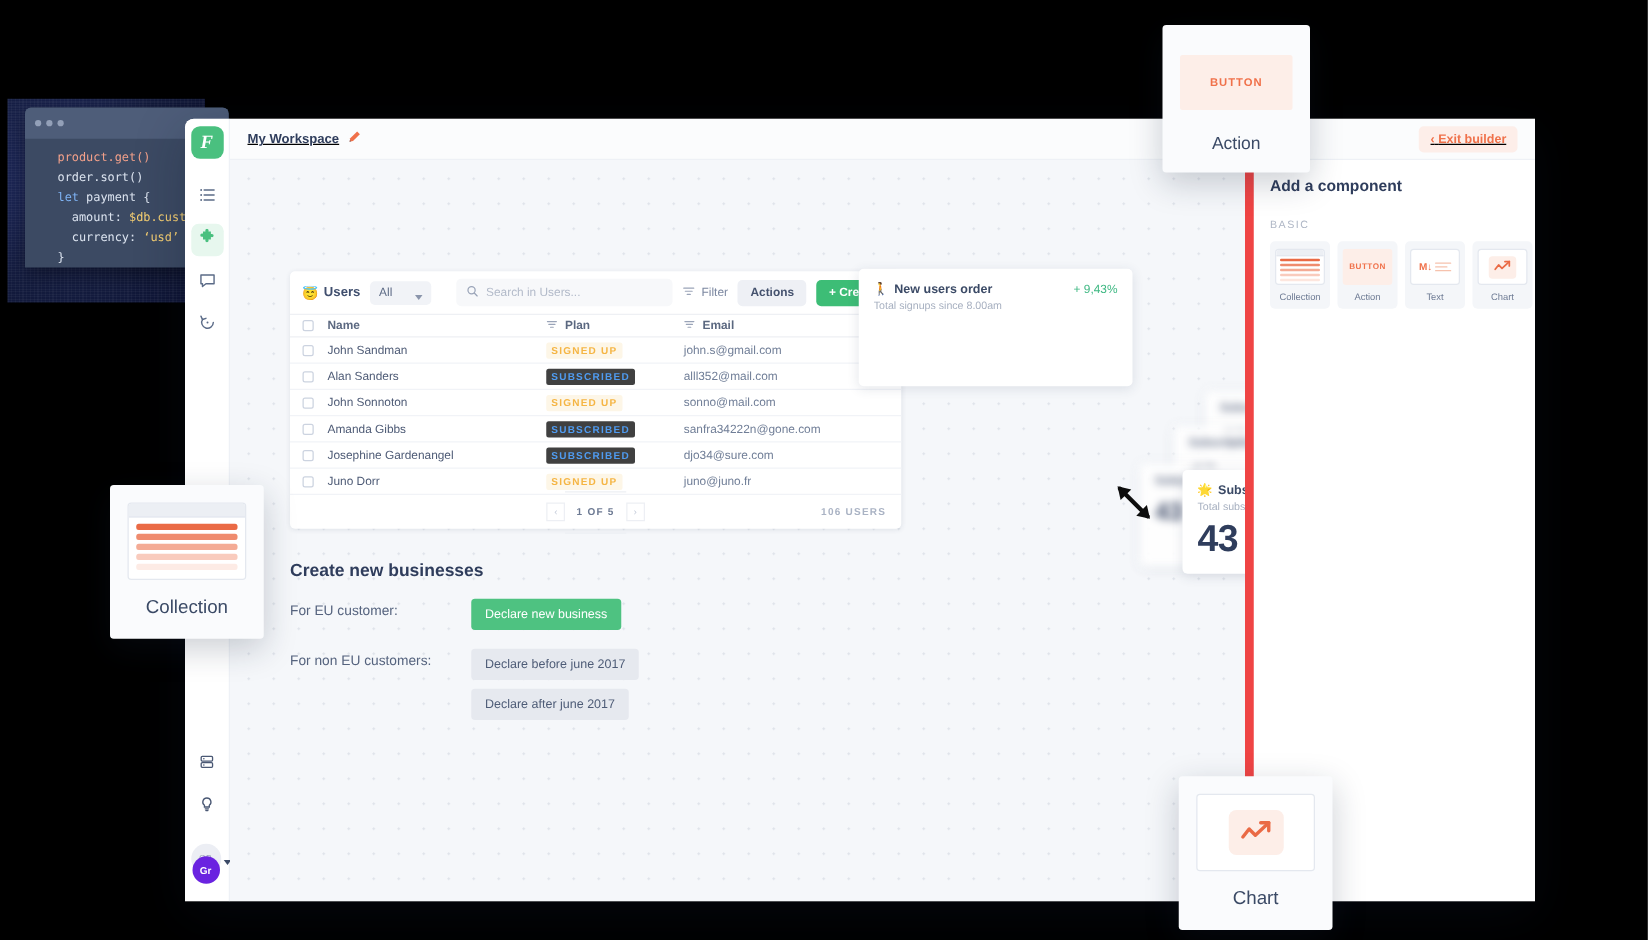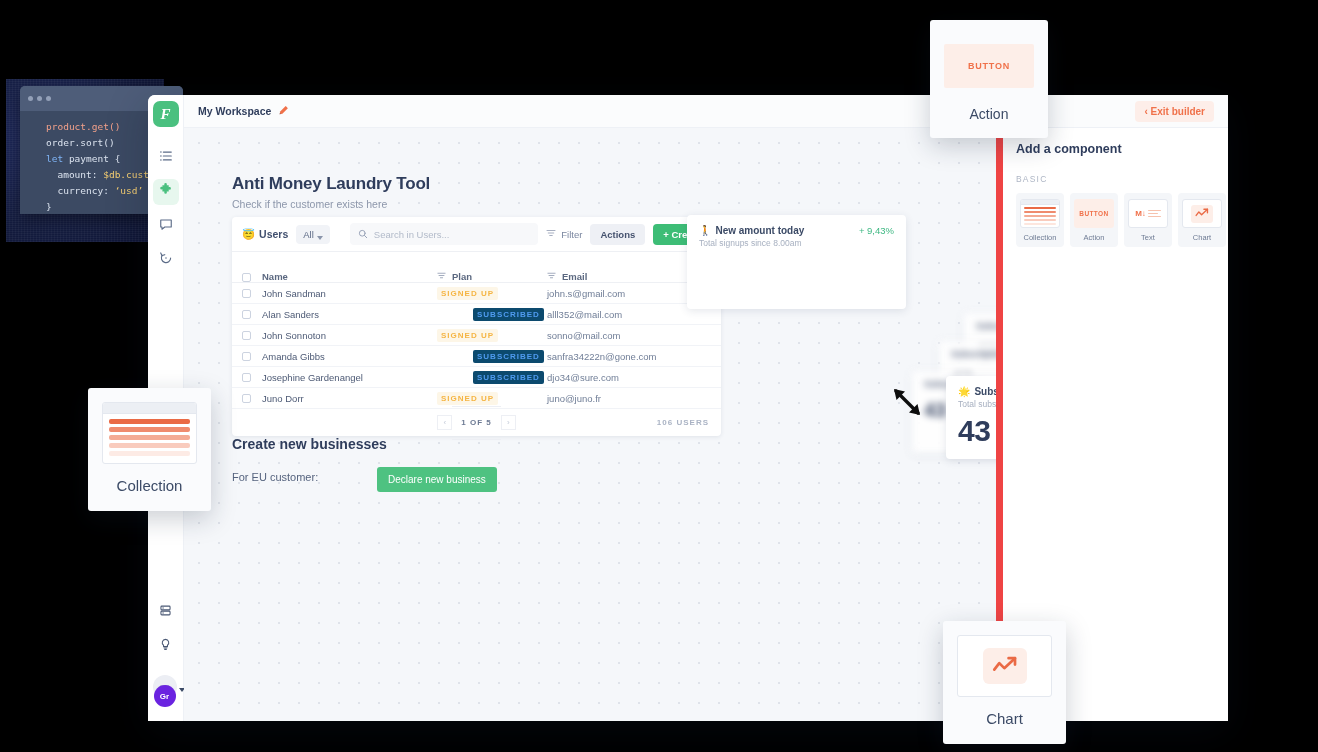--- a/index.html
+++ b/index.html
@@ -76,21 +76,21 @@
     background: #6a23e0; color: #fff; font-size: 8px; font-weight: bold;
     display: flex; align-items: center; justify-content: center;
   }
   .av-caret { position: absolute; right: -6px; top: 7px; width: 0; height: 0;
     border-left: 3px solid transparent; border-right: 3px solid transparent; border-top: 4px solid #3b4a66; }
 
   
   .content { flex: 1 1 auto; display: flex; flex-direction: column; min-width: 0; }
   .topbar {
     height: 33px; background: #fbfcfd; border-bottom: 1px solid #eef1f6;
-    display: flex; align-items: center; padding: 0 14px; flex: 0 0 33px;
+    display: flex; align-items: center; padding: 0 14px; flex: 0 0 33px; text-decoration: underline;
   }
   .ws-title { font-size: 10.5px; font-weight: bold; color: #2f3d5c; }
   .pencil { margin-left: 7px; font-size: 10px; }
   .topbar-spacer { flex: 1 1 auto; }
   .exit-btn {
     background: #fdeee9; color: #f0714a; font-size: 10px; font-weight: bold;
     padding: 5px 9px; border-radius: 4px; border: none; cursor: pointer;
     white-space: nowrap;
   }
 
@@ -110,21 +110,21 @@
 
   
   .table-card {
     position: absolute; left: 48px; top: 89px; width: 489px;
     background: #fff; border-radius: 4px; box-shadow: 0 1px 4px rgba(40,55,90,.10);
   }
   .tbl-toolbar { height: 34px; display: flex; align-items: center; padding: 0 10px; gap: 8px; }
   .tbl-name { font-size: 10.5px; font-weight: bold; color: #404f6e; display: flex; align-items: center; gap: 4px; }
   .tbl-all {
     background: #f1f3f7; border-radius: 4px; font-size: 9.5px; color: #5d6b86;
-    padding: 4px 7px; display: flex; align-items: flex-end; gap: 3px; cursor: pointer;
+    padding: 4px 7px; display: flex; align-items: flex-end; gap: 18px; cursor: pointer;
   }
   .caret-dn { width: 0; height: 0; border-left: 3px solid transparent; border-right: 3px solid transparent; border-top: 4px solid #8a95ab; }
   .search-box {
     flex: 1 1 auto; max-width: 200px; margin-left: 12px; height: 22px;
     background: #f7f8fa; border-radius: 4px; display: flex; align-items: center;
     padding: 0 8px; gap: 6px;
   }
   .search-box input {
     border: none; background: transparent; outline: none; font-size: 9.5px;
     color: #4a5875; width: 100%; font-family: "Liberation Sans", sans-serif;
@@ -133,39 +133,39 @@
   .filter-btn { font-size: 9.5px; color: #7b87a0; display: flex; align-items: center; gap: 5px; cursor: pointer; }
   .actions-btn {
     background: #eef0f5; color: #45526e; font-size: 9.5px; font-weight: bold;
     padding: 5px 10px; border-radius: 4px; border: none; cursor: pointer;
   }
   .create-btn {
     background: #3dbd76; color: #fff; font-size: 9.5px; font-weight: bold;
     padding: 5px 10px; border-radius: 4px; border: none; cursor: pointer;
   }
   .tbl-head {
-    display: flex; align-items: flex-end; height: 32px; padding: 0 10px;
+    display: flex; align-items: center; height: 19px; padding: 0 10px;
     border-top: 1px solid #eef0f4; border-bottom: 1px solid #eef0f4;
     font-size: 9.5px; font-weight: bold; color: #5b6880;
   }
   .tbl-row {
     display: flex; align-items: center; height: 21px; padding: 0 10px;
     border-bottom: 1px solid #f1f3f7; font-size: 9.5px; color: #4d5a75;
   }
   .col-chk { width: 20px; flex: 0 0 20px; }
   .chk { width: 9px; height: 9px; border: 1px solid #ccd3e0; border-radius: 2px; background: #fff; display: block; }
   .col-name { width: 175px; flex: 0 0 175px; }
   .col-plan { width: 110px; flex: 0 0 110px; display: flex; align-items: center; gap: 6px; }
   .col-email { flex: 1 1 auto; display: flex; align-items: center; gap: 6px; min-width: 0; }
   .col-end { width: 16px; flex: 0 0 16px; text-align: right; }
   .badge {
     font-size: 8px; font-weight: bold; letter-spacing: 1px; padding: 2px 4px; border-radius: 2px;
   }
   .badge.signed { color: #f5b544; background: #fdf6e7; }
-  .badge.subscribed { color: #4f9bf0; background: #0c4a6e; margin-left: 36px; }
+  .badge.subscribed { color: #4f9bf0; background: #404040; }
   .email { color: #707e97; }
   .tbl-foot { height: 27px; display: flex; align-items: center; padding: 0 12px; position: relative; }
   .pager { margin: 0 auto; display: flex; align-items: center; gap: 0; }
   .pg-btn {
     width: 15px; height: 15px; border: 1px solid #edeff4; background: #fff; color: #c3cad8;
     font-size: 8px; display: flex; align-items: center; justify-content: center; cursor: pointer;
   }
   .pg-cur {
     height: 15px; border-top: 1px solid #edeff4; border-bottom: 1px solid #edeff4;
     padding: 16px 9px; font-size: 8px; color: #6d7a93; letter-spacing: 1px;
@@ -180,21 +180,21 @@
   }
   .stat-head { display: flex; align-items: center; }
   .stat-title { font-size: 10px; font-weight: bold; color: #3b4a66; display: flex; align-items: center; gap: 4px; }
   .stat-delta { margin-left: auto; font-size: 9.5px; color: #3fb883; font-weight: 500; }
   .stat-sub { font-size: 8.5px; color: #a7b0c0; margin-top: 2px; }
   .stat-value { font-size: 30px; font-weight: bold; color: #2f3d5c; margin-top: 5px; letter-spacing: -.5px; }
 
   .resize-arrow { position: absolute; pointer-events: none; }
 
   
-  .biz { position: absolute; left: 48px; top: 308px; width: 430px; }
+  .biz { position: absolute; left: 48px; top: 320px; width: 430px; }
   .biz-title { font-size: 14px; font-weight: bold; color: #2f3d5c; }
   .biz-row { display: flex; align-items: flex-start; margin-top: 15px; }
   .biz-label { width: 145px; font-size: 11px; color: #55637e; padding-top: 4px; }
   .biz-btns { display: flex; flex-direction: column; gap: 7px; }
   .biz-btn-green {
     background: #4ec281; color: #fff; font-size: 10px; border: none; border-radius: 3px;
     padding: 7px 11px; cursor: pointer; align-self: flex-start;
   }
   .biz-btn-grey {
     background: #e6e9ef; color: #4e5c77; font-size: 10px; border: none; border-radius: 3px;
@@ -380,24 +380,20 @@
         <button class="exit-btn">
           <span>‹</span>
           <span>Exit builder</span>
         </button>
       </div>
 
       <div class="canvas-row">
 
         <div class="canvas">
 
-          <div class="page-head">
-            <div class="page-title">Anti Money Laundry Tool</div>
-            <div class="page-sub">Check if the customer exists here</div>
-          </div>
 
           <div class="table-card">
             <div class="tbl-toolbar">
               <span class="tbl-name">
                 <span>😇</span>
                 <span>Users</span>
               </span>
               <span class="tbl-all">
                 <span>All</span>
                 <span class="caret-dn"></span>
@@ -539,20 +535,27 @@
           </div>
 
           <div class="biz">
             <div class="biz-title">Create new businesses</div>
             <div class="biz-row">
               <div class="biz-label">For EU customer:</div>
               <div class="biz-btns">
                 <button class="biz-btn-green">Declare new business</button>
               </div>
             </div>
+            <div class="biz-row">
+              <div class="biz-label">For non EU customers:</div>
+              <div class="biz-btns">
+                <button class="biz-btn-grey">Declare before june 2017</button>
+                <button class="biz-btn-grey">Declare after june 2017</button>
+              </div>
+            </div>
           </div>
 
           <div class="ghost" style="left:780px; top:185px; width:215px; height:82px;">
             <div class="gh-ttl">Subscriptions</div>
 
             <div class="gh-big">43</div>
           </div>
           <div class="ghost" style="left:755px; top:213px; width:215px; height:82px;">
             <div class="gh-ttl">Subscriptions</div>
 
@@ -561,21 +564,21 @@
           <div class="ghost" style="left:728px; top:243px; width:215px; height:82px;">
             <div class="gh-ttl">Subscriptions</div>
 
             <div class="gh-big">43</div>
           </div>
 
           <div class="stat-card" style="left:503px; top:87px; width:219px; height:94px; z-index:6;">
             <div class="stat-head">
               <span class="stat-title">
                 <span>🚶</span>
-                <span>New amount today</span>
+                <span>New users order</span>
               </span>
               <span class="stat-delta">+ 9,43%</span>
             </div>
             <div class="stat-sub">Total signups since 8.00am</div>
           </div>
 
           <div class="stat-card" style="left:762px; top:248px; width:217px; height:83px; z-index:7;">
             <div class="stat-head">
               <span class="stat-title">
                 <span>🌟</span>

